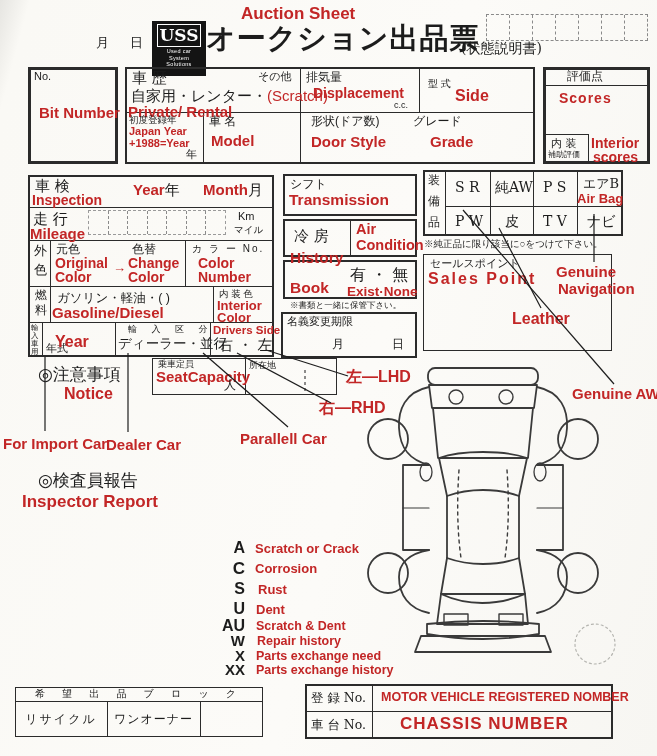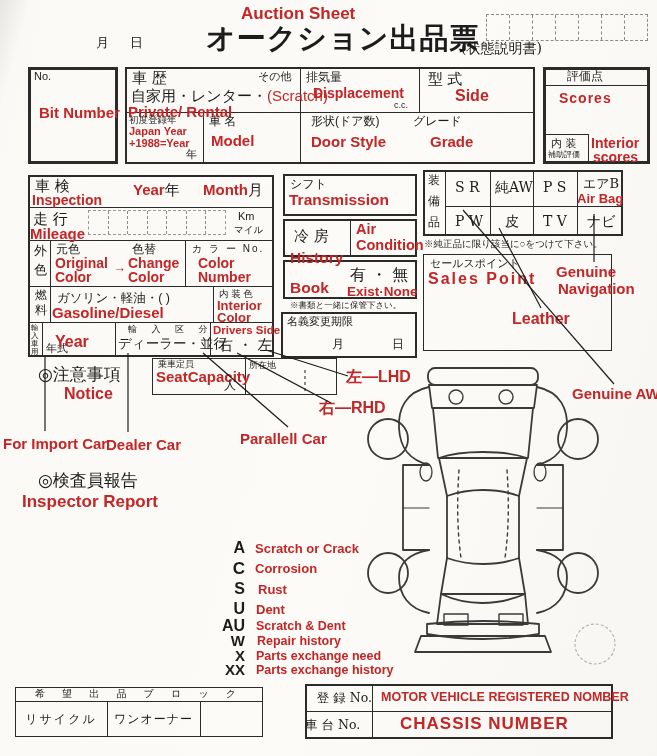--- a/index.html
+++ b/index.html
@@ -24,20 +24,26 @@
   .logo .sub{font-size:5.5px;line-height:1.15;letter-spacing:.3px;}
 </style>
 </head>
 <body>
 
 <div class="sheet">
 
   <div class="t serif" style="left:96px;top:36px;font-size:13px">月</div>
   <div class="t serif" style="left:130px;top:36px;font-size:13px">日</div>
 
+  <div class="logo" style="left:152px;top:21px;width:54px;height:55px">
+    <div class="uss">USS</div>
+    <div class="sub">Used car</div>
+    <div class="sub">System</div>
+    <div class="sub">Solutions</div>
+  </div>
 
   <div class="t serif" style="left:206px;top:23px;font-size:29px;font-weight:600;letter-spacing:1px">オークション出品票</div>
   <div class="t red b" style="left:241px;top:5px;font-size:17px">Auction Sheet</div>
   <div class="t serif" style="left:461px;top:41px;font-size:14px">(状態説明書)</div>
 
   <div class="dash-grid" style="left:486px;top:14px;width:162px;height:27px">
     <div></div>
       <div></div>
       <div></div>
       <div></div>
@@ -58,21 +64,21 @@
 
   <div class="t serif" style="left:132px;top:71px;font-size:15px">車 歴</div>
   <div class="t serif" style="left:258px;top:71px;font-size:11px">その他</div>
   <div class="t" style="left:131px;top:88px;font-size:15px"><span>自家用・レンター・</span><span class="red">(Scratch)</span></div>
   <div class="t red b" style="left:128px;top:104px;font-size:15px">Private/ Rental</div>
 
   <div class="t" style="left:306px;top:71px;font-size:12px">排気量</div>
   <div class="t red b" style="left:313px;top:86px;font-size:14px">Displacement</div>
   <div class="t" style="left:394px;top:101px;font-size:9px">c.c.</div>
 
-  <div class="t" style="left:428px;top:71px;font-size:15px">型 式</div>
+  <div class="t" style="left:428px;top:79px;font-size:10px">型 式</div>
   <div class="t red b" style="left:455px;top:88px;font-size:16px">Side</div>
 
   <div class="t" style="left:129px;top:115px;font-size:9.5px">初度登録年</div>
   <div class="t red b" style="left:129px;top:126px;font-size:11px">Japan Year</div>
   <div class="t red b" style="left:129px;top:138px;font-size:11px">+1988=Year</div>
   <div class="t serif" style="left:186px;top:149px;font-size:11px">年</div>
 
   <div class="t" style="left:209px;top:115px;font-size:12px">車 名</div>
   <div class="t red b" style="left:211px;top:133px;font-size:15px">Model</div>
 
@@ -247,23 +253,23 @@
   <div class="t serif" style="left:15px;top:689px;width:248px;text-align:center;font-size:10px;letter-spacing:7px">希 望 出 品 ブ ロ ッ ク</div>
   <div class="vline" style="left:107px;top:701px;height:36px;border-left-width:1px"></div>
   <div class="vline" style="left:200px;top:701px;height:36px;border-left-width:1px"></div>
   <div class="t serif" style="left:15px;top:713px;width:92px;text-align:center;font-size:12px;letter-spacing:2px">リサイクル</div>
   <div class="t serif" style="left:107px;top:713px;width:93px;text-align:center;font-size:12px;letter-spacing:1px">ワンオーナー</div>
   <div class="t serif" style="left:200px;top:713px;width:63px;text-align:center;font-size:12px"></div>
 
   <div class="box" style="left:305px;top:684px;width:308px;height:55px"></div>
   <div class="hline" style="left:305px;top:711px;width:308px"></div>
   <div class="vline" style="left:372px;top:684px;height:55px"></div>
-  <div class="t serif" style="left:305px;top:691px;width:67px;text-align:right;font-size:12.5px">登 録 No.</div>
+  <div class="t serif" style="left:305px;top:691px;width:67px;text-align:center;font-size:12.5px">登 録 No.</div>
   <div class="t red b" style="left:381px;top:691px;font-size:12.5px">MOTOR VEHICLE  REGISTERED NOMBER</div>
-  <div class="t serif" style="left:305px;top:718px;width:67px;text-align:left;font-size:12.5px">車 台 No.</div>
+  <div class="t serif" style="left:305px;top:718px;width:67px;text-align:center;font-size:12.5px">車 台 No.</div>
   <div class="t red b" style="left:400px;top:715px;font-size:17px;letter-spacing:1px">CHASSIS NUMBER</div>
 
   <svg style="left:365px;top:362px" width="292" height="310" viewBox="0 0 292 310" fill="none" stroke="#3a3a3a" stroke-width="1.8" stroke-linejoin="round" stroke-linecap="round">
 
     <rect x="63" y="6" width="110" height="17" rx="7"></rect>
 
     <path d="M64,23 L172,23 L169,46 L67,46 Z"></path>
     <circle cx="91" cy="35" r="7" stroke-width="1.4"></circle>
     <circle cx="141" cy="35" r="7" stroke-width="1.4"></circle>
 

